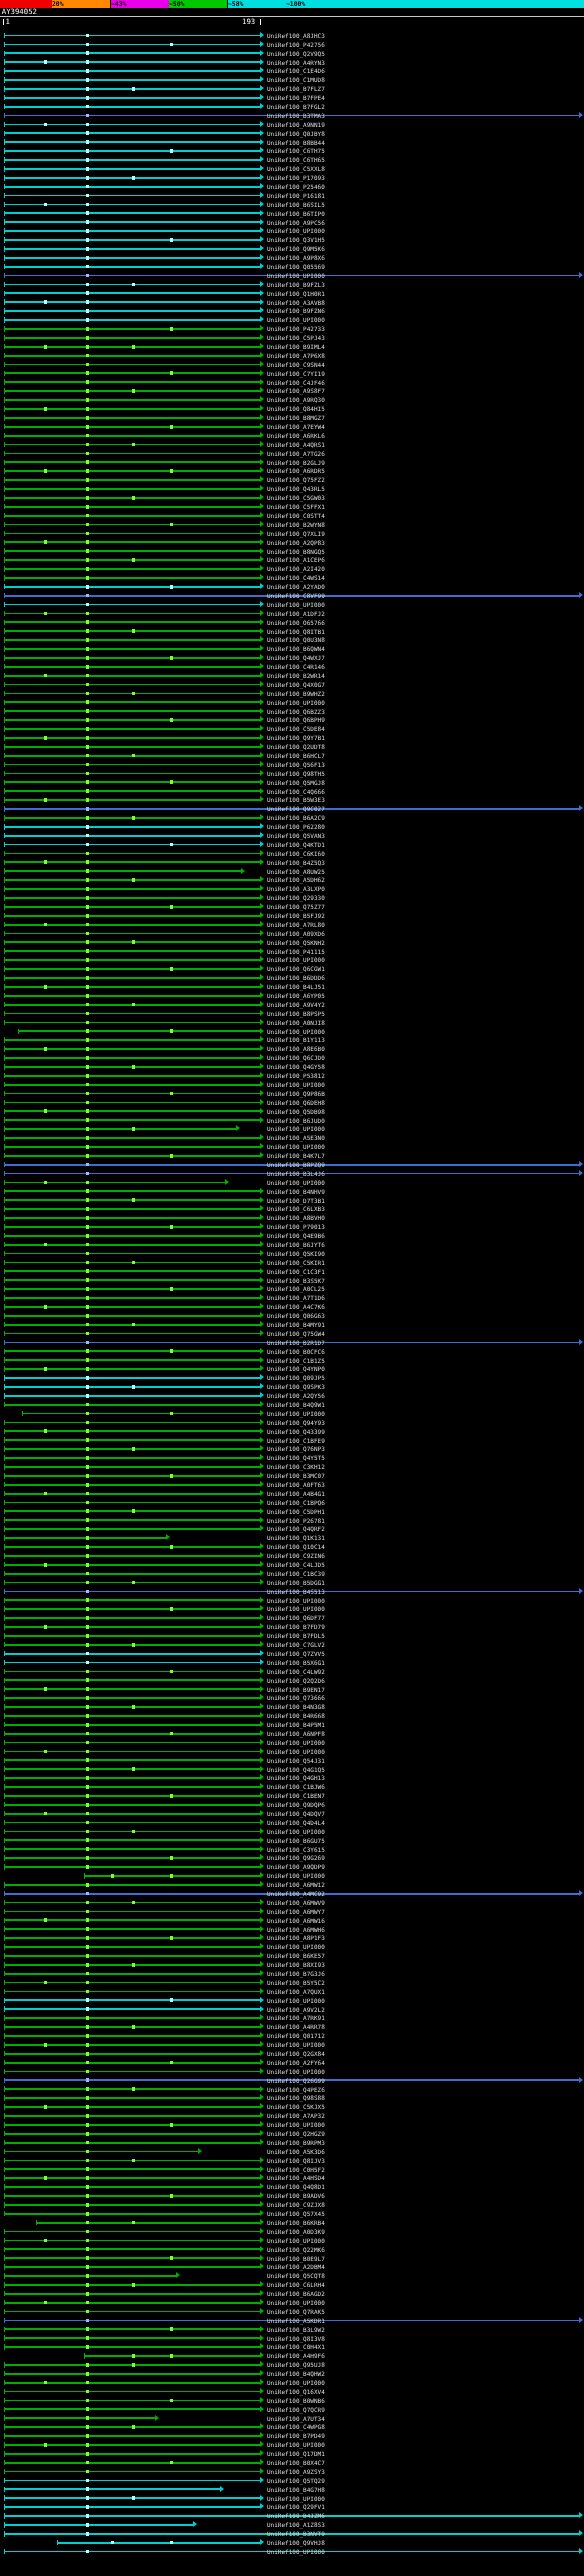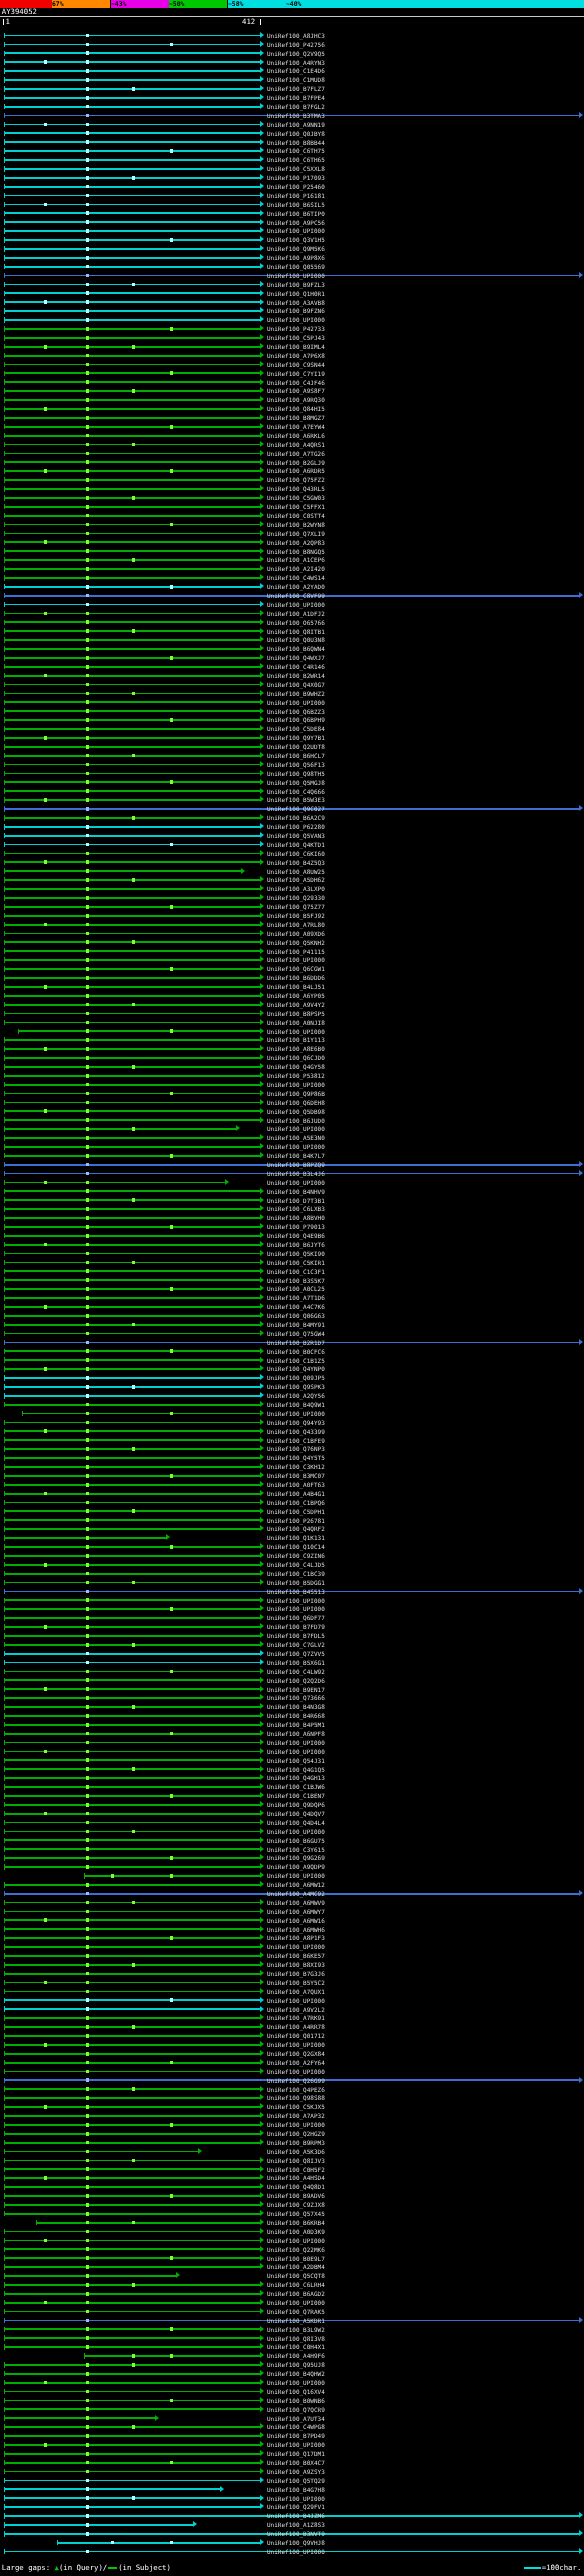--- a/index.html
+++ b/index.html
@@ -40,37 +40,37 @@
 <body>
 
 <div id="app">
 
   <div id="scalebar">
       <div class="seg" style="left: 0px; width: 52px; background: rgb(240, 0, 0);"></div>
       <div class="seg" style="left: 52px; width: 58px; background: rgb(255, 136, 0);"></div>
       <div class="seg" style="left: 111px; width: 58px; background: rgb(232, 0, 232);"></div>
       <div class="seg" style="left: 169px; width: 58px; background: rgb(0, 200, 0);"></div>
       <div class="seg" style="left: 228px; width: 357px; background: rgb(0, 224, 224);"></div>
-      <span class="seglabel" style="left: 52px;">67%</span>
+      <span class="seglabel" style="left: 52px;">20%</span>
       <span class="seglabel" style="left: 111px;">~43%</span>
       <span class="seglabel" style="left: 169px;">~50%</span>
       <span class="seglabel" style="left: 228px;">~58%</span>
-      <span class="seglabel" style="left: 286px;">~40%</span>
+      <span class="seglabel" style="left: 286px;">~100%</span>
     </div>
 
   <div id="queryrow">
     <span id="queryname">AY394052</span>
   </div>
 
   <div id="sep"></div>
 
   <div id="ruler">
     <div class="rtick" style="left:2.7px"></div>
     <span class="rlabel" style="left:5.5px">1</span>
-    <span class="rlabel" style="left:242px">412</span>
+    <span class="rlabel" style="left:242px">193</span>
     <div class="rtick" style="left:260px"></div>
   </div>
 
   <div id="rows">
       <div class="row">
         <div class="bar" style="left: 3.7px; width: 257px; background: rgb(0, 207, 207);"></div>
         <div class="stick" style="left: 3.7px; background: rgb(0, 207, 207);"></div>
         <div class="arrow" style="left: 260px; border-left-color: rgb(0, 207, 207);"></div>
         <div class="mark" style="left: 86px; background: rgb(184, 255, 255);"></div>
         <div class="label">UniRef100_A8JHC3</div>
@@ -2167,23 +2167,15 @@
       </div>
       <div class="row">
         <div class="bar" style="left: 3.7px; width: 576px; background: rgb(0, 207, 207);"></div>
         <div class="stick" style="left: 3.7px; background: rgb(0, 207, 207);"></div>
         <div class="arrow" style="left: 579px; border-left-color: rgb(0, 207, 207);"></div>
         <div class="mark" style="left: 86px; background: rgb(184, 255, 255);"></div>
         <div class="label">UniRef100_UPI000</div>
       </div>
     </div>
 
-  <div id="footer">
-    <span id="legend-left">
-      <span>Large gaps: </span><span class="gsym">▲</span><span>(in Query)/</span><span class="sdash"></span><span>(in Subject)</span>
-    </span>
-    <span id="legend-right">
-      <span class="dashblock"></span><span>=100char.</span>
-    </span>
-  </div>
 
 </div>
 
 
 </body></html>

